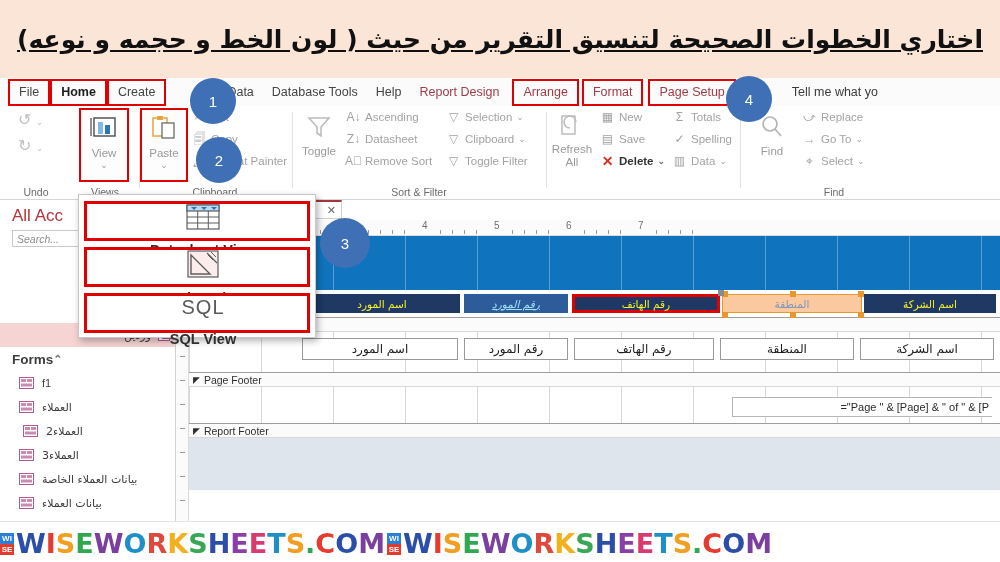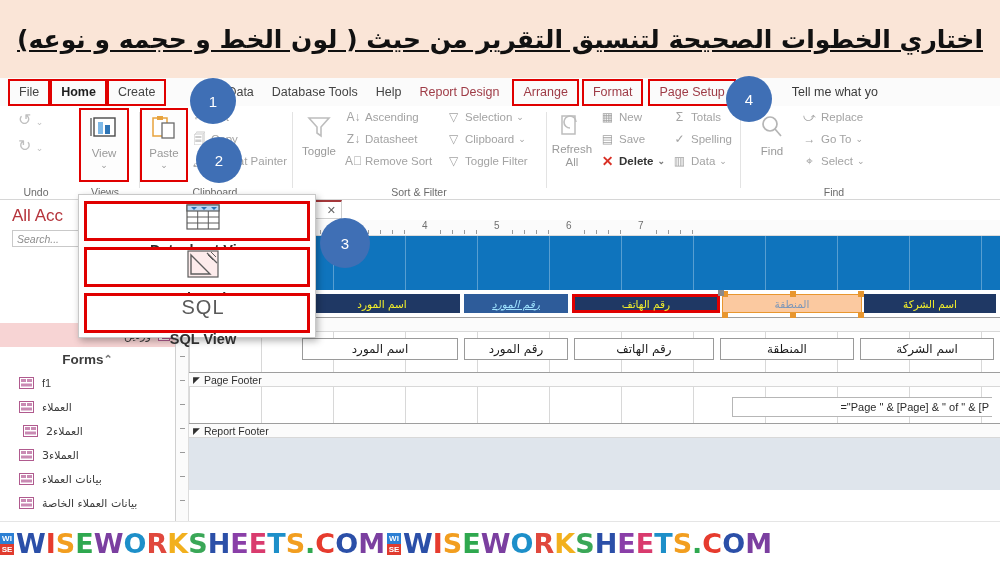--- a/index.html
+++ b/index.html
@@ -105,21 +105,21 @@
     font-size: 10.5px; color: #8d8d8d; font-style: italic;
     display: flex; align-items: center; padding-left: 4px; background: #fff;
   }
   .nav-row {
     height: 24px; display: flex; align-items: center; gap: 7px;
     padding-left: 14px; font-size: 11px; color: #3c3c3c; direction: rtl;
     justify-content: flex-start;
   }
   .nav-row.sel { background: #f7d4d4; }
   .nav-grouphead {
-    height: 24px; display: flex; align-items: center; justify-content: center;
+    height: 24px; display: flex; align-items: center; justify-content: flex-start;
     padding: 0 12px 0 12px; font-size: 13.5px; font-weight: bold; color: #3d3d3d;
   }
   .nav-lbl { direction: rtl; font-family: "DejaVu Sans", sans-serif; font-size: 11px; }
   .tbl-ico, .frm-ico { width: 17px; height: 14px; flex: 0 0 auto; }
 
   
   .doc {
     position: absolute; left: 176px; top: 200px; width: 824px; height: 325px;
     background: #ffffff;
   }
@@ -511,32 +511,32 @@
     </div>
     <div class="nav-row" style="direction:ltr; padding-left:18px;">
       <span class="frm-ico">
         <svg width="17" height="14" viewBox="0 0 17 14">
             <rect x="1.5" y="1.5" width="14" height="11" fill="#fff" stroke="#b05a8e"></rect>
             <rect x="3" y="3" width="5" height="3" fill="#c98ab3"></rect>
             <rect x="9" y="3" width="5" height="3" fill="#c98ab3"></rect>
             <rect x="3" y="7.5" width="11" height="3" fill="#c98ab3"></rect>
           </svg>
       </span>
-      <span class="nav-lbl">بيانات العملاء</span>
+      <span class="nav-lbl">بيانات العملاء الخاصة</span>
     </div>
     <div class="nav-row" style="direction:ltr; padding-left:18px;">
       <span class="frm-ico">
         <svg width="17" height="14" viewBox="0 0 17 14">
             <rect x="1.5" y="1.5" width="14" height="11" fill="#fff" stroke="#b05a8e"></rect>
             <rect x="3" y="3" width="5" height="3" fill="#c98ab3"></rect>
             <rect x="9" y="3" width="5" height="3" fill="#c98ab3"></rect>
             <rect x="3" y="7.5" width="11" height="3" fill="#c98ab3"></rect>
           </svg>
       </span>
-      <span class="nav-lbl">بيانات العملاء الخاصة</span>
+      <span class="nav-lbl">بيانات العملاء</span>
     </div>
     <div class="nav-row" style="direction:ltr; padding-left:18px;">
       <span class="frm-ico">
         <svg width="17" height="14" viewBox="0 0 17 14">
             <rect x="1.5" y="1.5" width="14" height="11" fill="#fff" stroke="#b05a8e"></rect>
             <rect x="3" y="3" width="5" height="3" fill="#c98ab3"></rect>
             <rect x="9" y="3" width="5" height="3" fill="#c98ab3"></rect>
             <rect x="3" y="7.5" width="11" height="3" fill="#c98ab3"></rect>
           </svg>
       </span>

